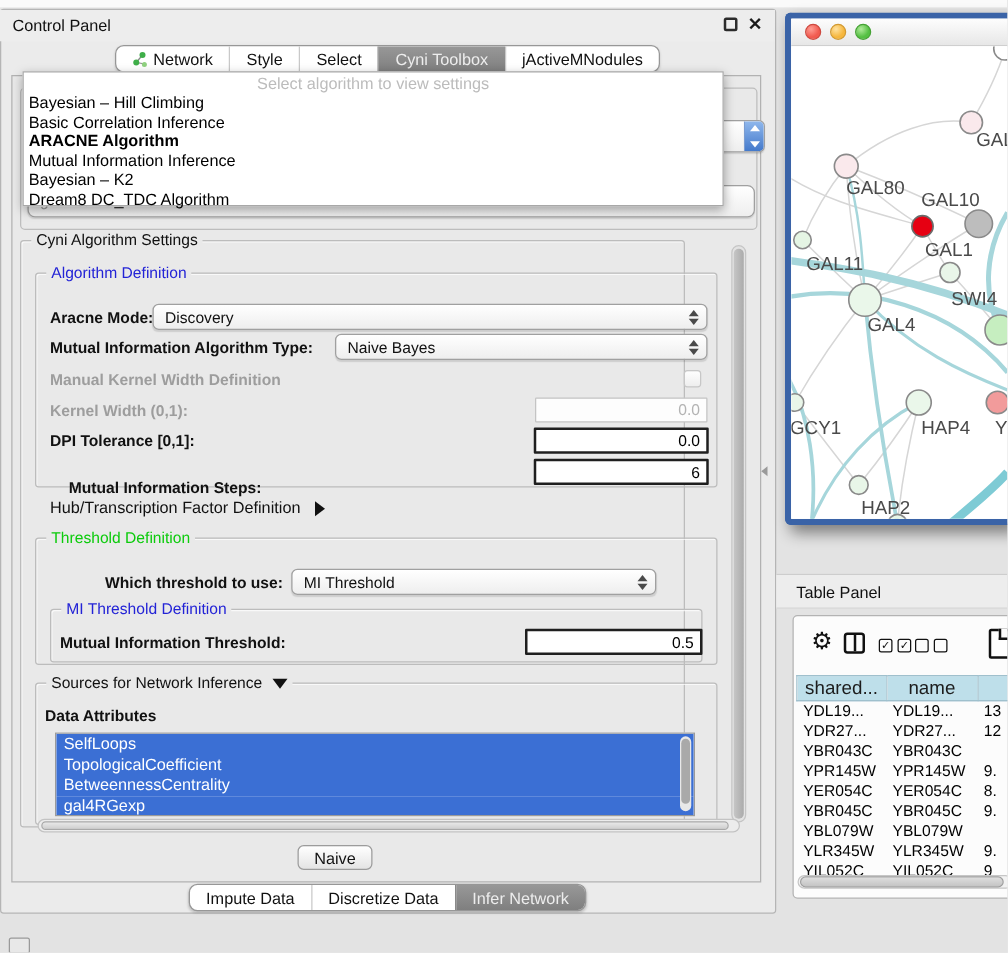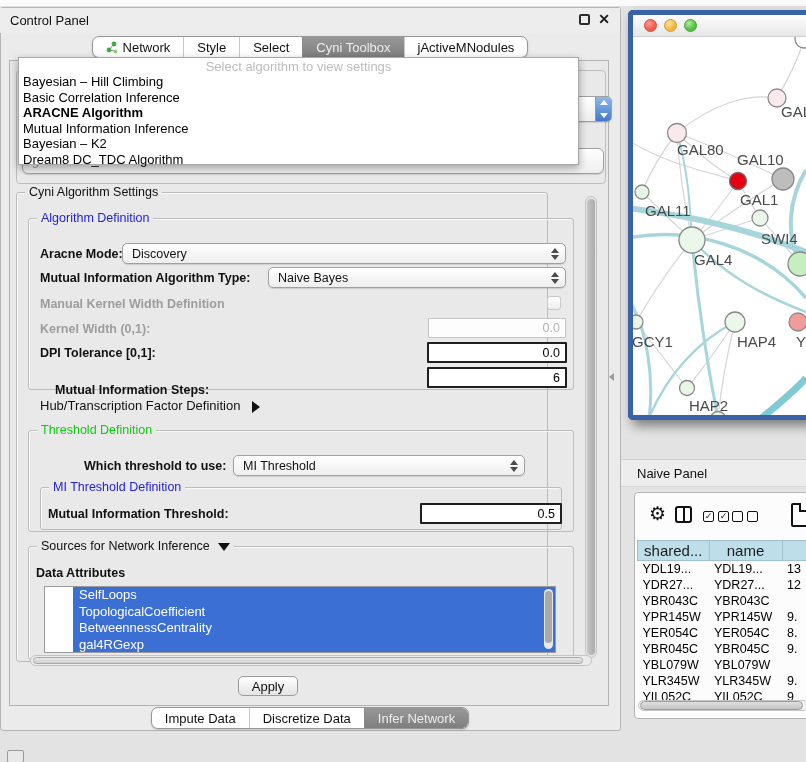--- a/index.html
+++ b/index.html
@@ -55,21 +55,21 @@
   .dis { color:#9d9d9d; }
 
   .field { background:#fff; text-align:right; font-size:12.5px; color:#000; padding:0 5px; border:2px solid #1f1f1f; border-radius:1px; display:flex; align-items:center; justify-content:flex-end; }
   .field.dis { border:1px solid #c4c4c4; color:#b3b3b3; background:#fdfdfd; }
   .checkbox { width:14px; height:14px; border:1px solid #c7c7c7; border-radius:3px; background:linear-gradient(#fefefe,#eeeeee); }
 
   .tri-right { display:inline-block; width:0; height:0; border-top:6px solid transparent; border-bottom:6px solid transparent; border-left:8px solid #111; vertical-align:middle; }
   .tri-down { display:inline-block; width:0; height:0; border-left:6px solid transparent; border-right:6px solid transparent; border-top:8px solid #111; vertical-align:middle; }
 
   
-  .attr-list { background:#fff; border:1px solid #9a9a9a; overflow:hidden;padding-left:28px; }
+  .attr-list { background:#fff; border:1px solid #9a9a9a; overflow:hidden; }
   .attr-item { height:16.5px; line-height:16.5px; background:#3b6fd4; color:#fff; font-size:13px; padding-left:6px; white-space:nowrap; }
   .list-vscroll { position:absolute; right:2px; top:2px; width:9px; height:60px; background:#e8e8e8; border-radius:5px; }
   .list-vscroll .thumb { position:absolute; left:1px; right:1px; top:2px; height:52px; background:#a9a9a9; border-radius:4px; }
 
   .hscroll { background:#ececec; border:1px solid #c3c3c3; border-radius:6px; }
   .hscroll .thumb { position:absolute; top:1px; bottom:1px; left:2px; background:linear-gradient(#e8e8e8,#cfcfcf); border:1px solid #a8a8a8; border-radius:5px; }
 
   .vscroll { background:#e3e3e3; border:1px solid #c5c5c5; border-radius:7px; }
   .vscroll .thumb { position:absolute; left:1px; right:1px; top:2px; bottom:2px; background:linear-gradient(90deg,#c6c6c6,#ababab); border-radius:5px; }
 
@@ -247,21 +247,21 @@
         <div class="attr-item">gal4RGexp</div>
       </div>
     <span class="list-vscroll">
         <span class="thumb"></span>
       </span>
   </div>
   <div class="abs hscroll" style="left:30px;top:655px;width:562px;height:11px;">
     <span class="thumb" style="right:8px;"></span>
   </div>
 
-  <button class="abs aqua-btn" style="left:238px;top:676px;width:60px;height:20px;">Apply</button>
+  <button class="abs aqua-btn" style="left:238px;top:676px;width:60px;height:20px;">Naive</button>
 
   <div class="abs segwrap" style="left:0;top:707px;width:620px;">
     <span class="segctl" id="bottom-tabs">
         <span class="seg">
           <span>Impute Data</span>
         </span>
         <span class="seg">
           <span>Discretize Data</span>
         </span>
         <span class="seg sel">
@@ -330,21 +330,21 @@
           <circle cx="798" cy="322" r="9" fill="#f29b9b" stroke="#8a8a8a" stroke-width="1.3"></circle>
           <text x="796" y="347">Y</text>
           <circle cx="687" cy="388" r="7.5" fill="#e8f6e8" stroke="#8a8a8a" stroke-width="1.3"></circle>
           <text x="689" y="411">HAP2</text>
           <circle cx="718" cy="419" r="7.5" fill="#e8f6e8" stroke="#8a8a8a" stroke-width="1.3"></circle>
         </svg>
     </div>
   </div>
 
   <div class="abs tp-titlebar">
-    <span class="tp-title">Naive Panel</span>
+    <span class="tp-title">Table Panel</span>
   </div>
 
   <div class="abs table-window">
     <div class="tbl-toolbar">
       <span class="gear-glyph">⚙</span>
       <span class="cols-icon"></span>
       <span class="cb-pair" style="left:68px;">
         <span class="cb">✓</span>
         <span class="cb">✓</span>
       </span>

